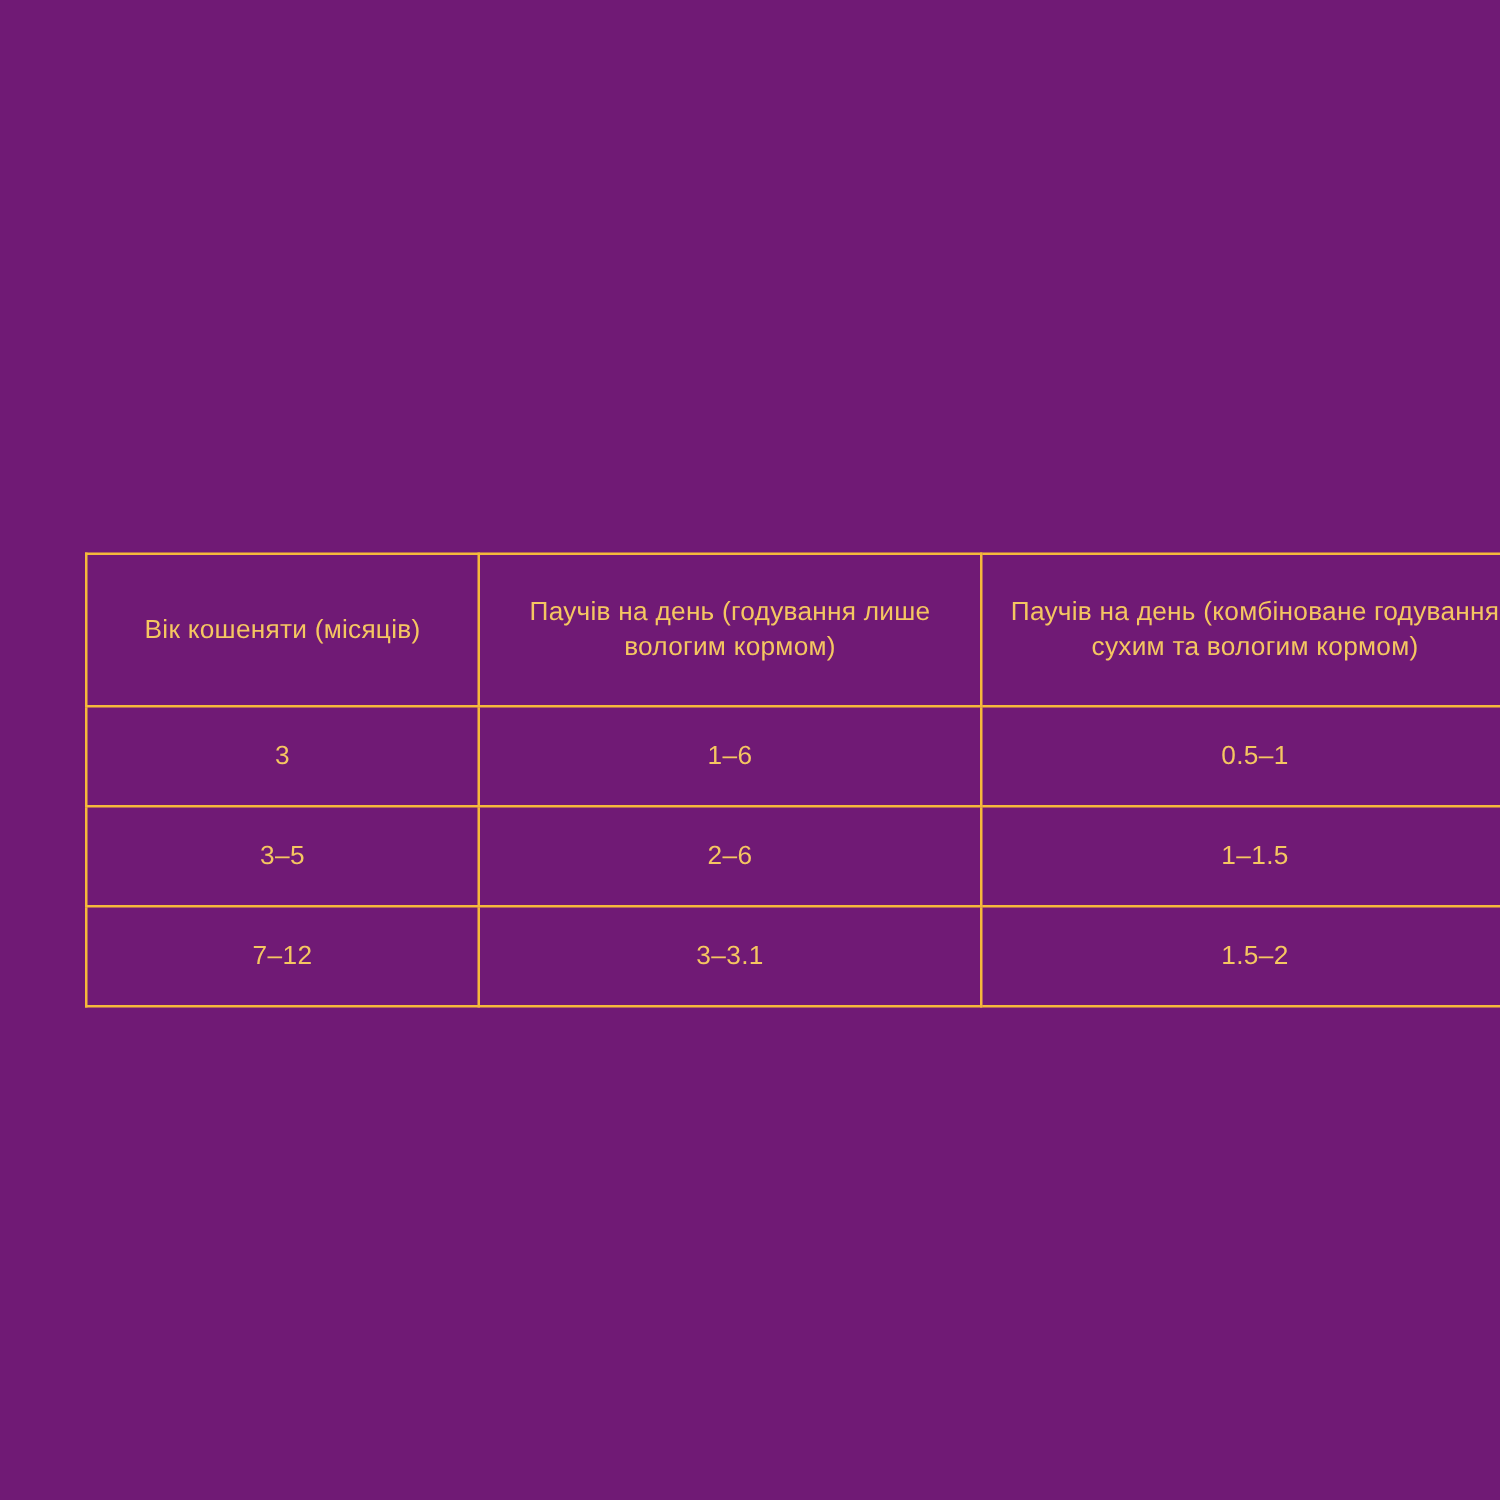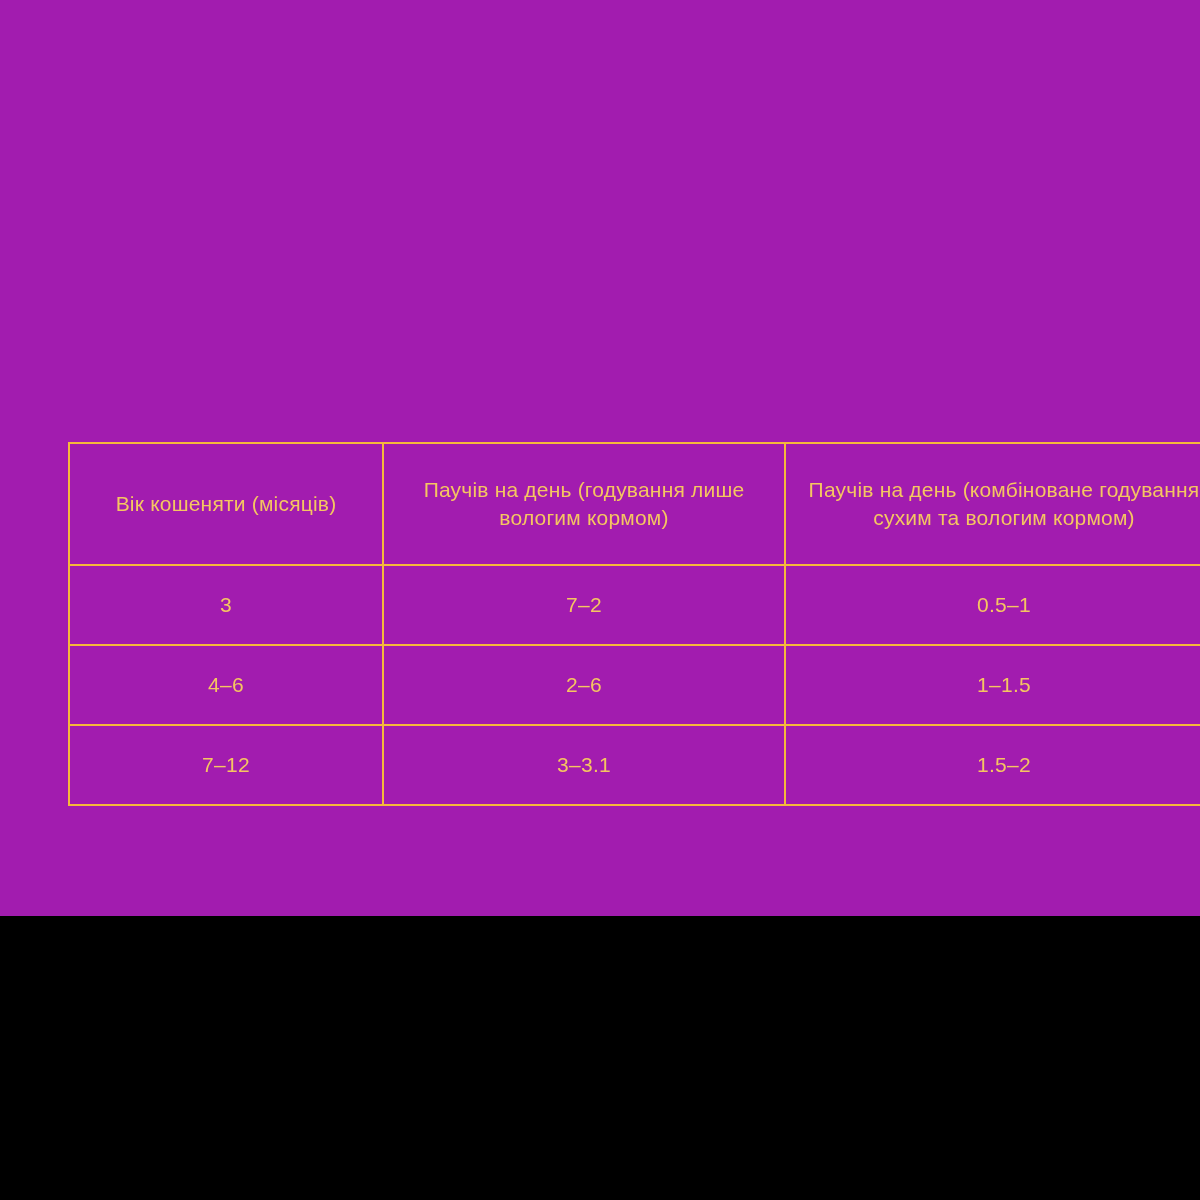--- a/index.html
+++ b/index.html
@@ -9,22 +9,22 @@
   }
   body {
     width: 1200px;
     height: 1200px;
     font-family: "Liberation Sans", sans-serif;
     overflow: hidden;
   }
   .page {
     position: relative;
     width: 1200px;
-    height: 916px;
-    background: #a21caf;
+    height: 1200px;
+    background: #701a75;
   }
   .feeding-table {
     position: absolute;
     left: 68px;
     top: 442px;
     width: 1064px;
     border-collapse: collapse;
     table-layout: fixed;
   }
   .feeding-table td,
@@ -60,25 +60,25 @@
     <thead>
       <tr>
         <th class="col-age">Вік кошеняти (місяців)</th>
         <th class="col-wet">Паучів на день (годування лише вологим кормом)</th>
         <th class="col-mix">Паучів на день (комбіноване годування сухим та вологим кормом)</th>
       </tr>
     </thead>
     <tbody>
       <tr>
         <td>3</td>
-        <td>7–2</td>
+        <td>1–6</td>
         <td>0.5–1</td>
       </tr>
       <tr>
-        <td>4–6</td>
+        <td>3–5</td>
         <td>2–6</td>
         <td>1–1.5</td>
       </tr>
       <tr>
         <td>7–12</td>
         <td>3–3.1</td>
         <td>1.5–2</td>
       </tr>
     </tbody>
   </table>

